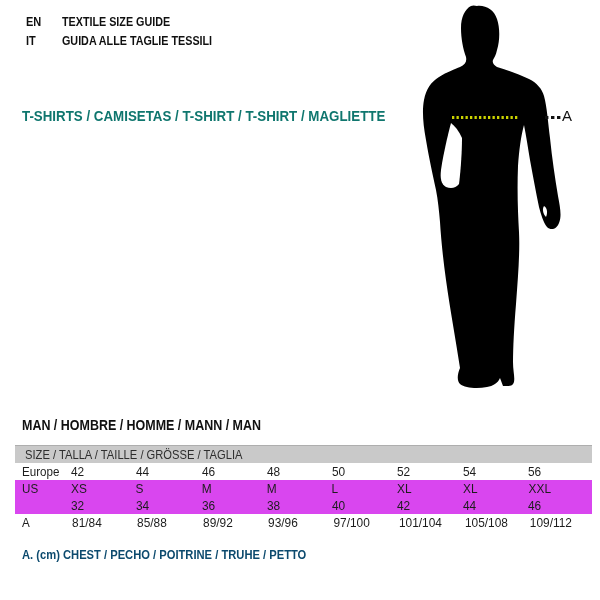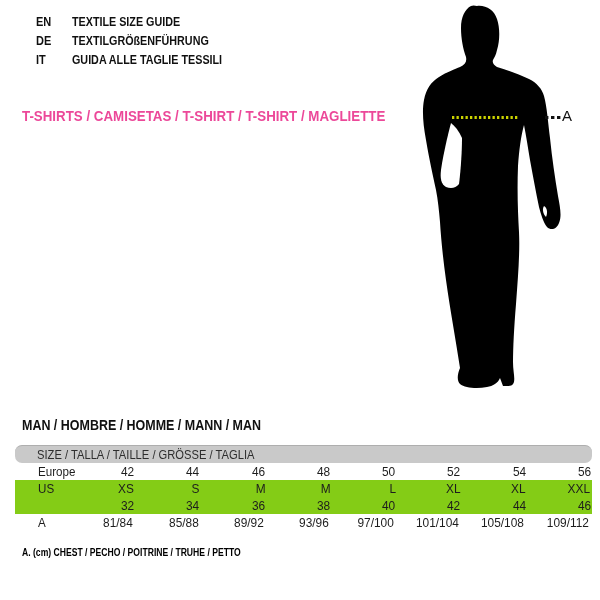--- a/index.html
+++ b/index.html
@@ -6,62 +6,61 @@
   body { font-family:"Liberation Sans", sans-serif; }
   .canvas {
     position:relative; width:600px; height:600px;
     background:#ffffff; overflow:hidden; color:#111;
   }
   .c { display:inline-block; white-space:nowrap; }
   .cl { transform:scaleX(0.86); transform-origin:0 50%; }
   .cc { transform:scaleX(0.88); transform-origin:50% 50%; }
 
   
-  .langs { position:absolute; left:36px; top:13px; font-size:12.5px; font-weight:bold; color:#101010; }
+  .langs { position:absolute; left:26px; top:13px; font-size:12.5px; font-weight:bold; color:#101010; }
   .lang-row { height:19px; line-height:19px; white-space:nowrap; }
   .lang-code { display:inline-block; width:36px; transform:scaleX(0.88); transform-origin:0 50%; }
 
   
-  .cats { position:absolute; left:22px; top:107px; font-size:15.5px; font-weight:bold; line-height:17px; color:#ec4899; }
+  .cats { position:absolute; left:22px; top:107px; font-size:15.5px; font-weight:bold; line-height:17px; color:#0f766e; }
 
   
   .fig { position:absolute; left:0; top:0; width:600px; height:600px; }
 
   
   .measure-a { position:absolute; left:562px; top:107px; font-size:15px; font-weight:400; color:#111; }
 
   
   .man-title { position:absolute; left:22px; top:417px; font-size:14.5px; font-weight:bold; color:#101010; }
 
   
   .sizetable { position:absolute; left:15px; top:445px; width:577px; }
   .t-head {
     height:18px; background:#c9c9c9; border-top:1px solid #aeaeae;
-    display:flex; align-items:center; padding-left:22px; box-sizing:border-box;
-    font-size:13px; color:#2e2e2e;border-radius:7px;
+    display:flex; align-items:center; padding-left:10px; box-sizing:border-box;
+    font-size:13px; color:#2e2e2e;
   }
   .t-row {
     display:grid; grid-template-columns:55px repeat(8, 1fr);
     height:17px; align-items:center; font-size:13.5px; color:#1d1d1d;
   }
-  .row-gray { background:#84cc16; }
-  .cell { text-align:right; }
-  .lab  { text-align:left; padding-left:7px;margin-left:16px; }
+  .row-gray { background:#d946ef; }
+  .cell { text-align:left; }
+  .lab  { text-align:left; padding-left:7px; }
 
   
-  .legend { position:absolute; left:22px; top:547px; font-size:10px; font-weight:bold; color:#000000; }
+  .legend { position:absolute; left:22px; top:547px; font-size:13px; font-weight:bold; color:#0c4a6e; }
 </style>
 </head>
 <body>
 
 <div class="canvas">
 
   <div class="langs">
     <div class="lang-row"><span class="lang-code">EN</span><span class="c cl">TEXTILE SIZE GUIDE</span></div>
-    <div class="lang-row"><span class="lang-code">DE</span><span class="c cl">TEXTILGRÖßENFÜHRUNG</span></div>
     <div class="lang-row"><span class="lang-code">IT</span><span class="c cl">GUIDA ALLE TAGLIE TESSILI</span></div>
   </div>
 
   <div class="cats">
     <div><span class="c cl">T-SHIRTS / CAMISETAS / T-SHIRT / T-SHIRT / MAGLIETTE</span></div>
   </div>
 
   <svg class="fig" viewBox="0 0 600 600" xmlns="http://www.w3.org/2000/svg">
     <path fill="#000000" d="
       M 477 6

